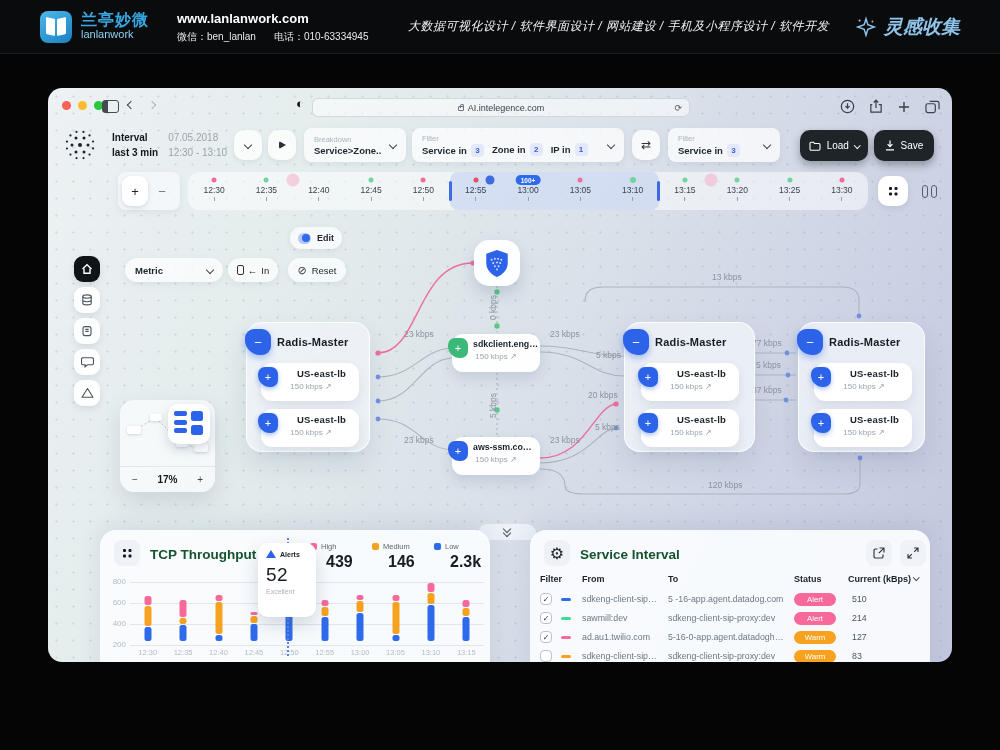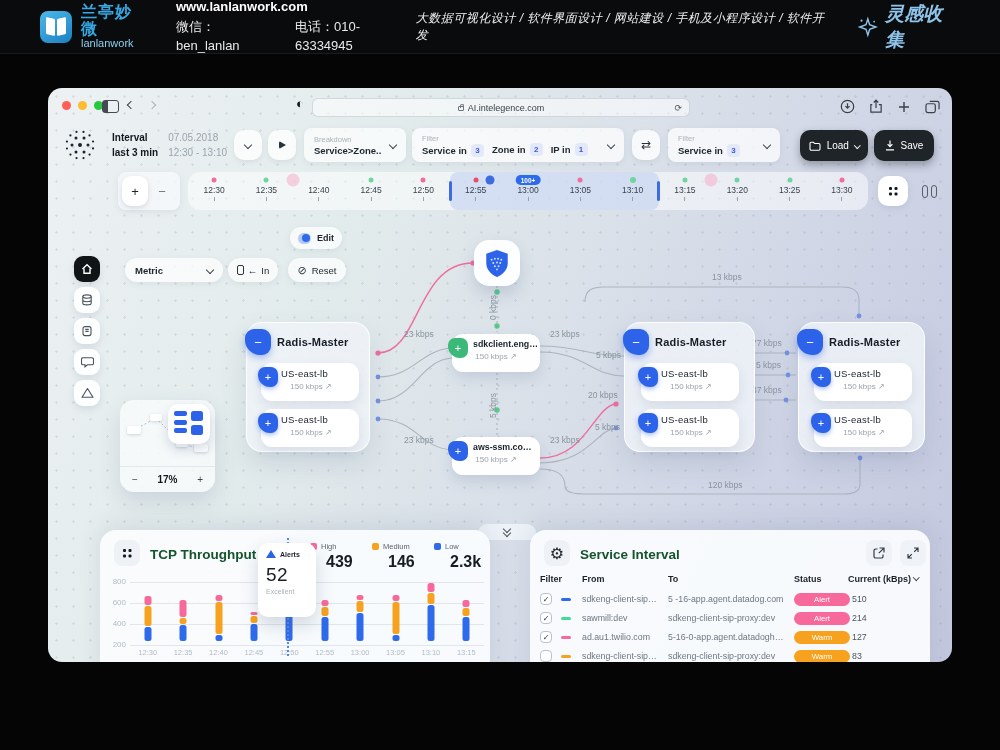--- a/index.html
+++ b/index.html
@@ -9,21 +9,21 @@
   
   .banner{position:absolute;left:0;top:0;width:1000px;height:54px;background:#0a0b0d;border-bottom:1px solid #1b1c1e;display:flex;align-items:center;padding:0 40px}
   .b-logo{width:32px;height:32px;border-radius:8px;background:linear-gradient(145deg,#4cb9ea,#1b7fc2);position:relative;flex:0 0 auto}
   .b-logo i{position:absolute;top:7px;left:6px;width:9px;height:17px;background:#fff;border-radius:1px;transform:skewY(12deg)}
   .b-logo i+i{left:17px;transform:skewY(-12deg)}
   .brand{margin-left:9px;line-height:1.05}
   .brand .cn{color:#37a8e1;font-size:16px;font-weight:bold;letter-spacing:1px}
   .brand .en{color:#8fd0f0;font-size:11px}
   .contact{margin-left:28px;line-height:1.5}
   .contact .site{color:#fff;font-size:13px;font-weight:bold}
-  .contact .row2{color:#e9e9e9;font-size:13px;display:flex;gap:18px}
+  .contact .row2{color:#e9e9e9;font-size:10px;display:flex;gap:18px}
   .services{margin-left:auto;color:#efefef;font-size:12px;font-style:italic;letter-spacing:.5px}
   .collect{display:flex;align-items:center;gap:7px;margin-left:26px;color:#8fc4ea;font-size:19px;font-weight:bold;font-style:italic}
 
   
   .window{position:absolute;left:48px;top:88px;width:904px;height:574px;border-radius:14px;overflow:hidden;
     background:linear-gradient(115deg,#edf1f3 0%,#e3ecec 30%,#d9e0e9 55%,#cacfe3 85%,#c2c7de 100%)}
   .window::before{content:"";position:absolute;inset:0;background-image:radial-gradient(circle,rgba(120,135,155,.18) 1px,transparent 1.3px);background-size:17px 17px;pointer-events:none}
 
   
   .lights{position:absolute;left:14px;top:13px;display:flex;gap:7px}
@@ -92,21 +92,21 @@
 
   
   .edges{position:absolute;inset:0;pointer-events:none}
   .elabel{position:absolute;font-size:8.5px;color:#8a949d;white-space:nowrap;z-index:2}
   .elabel.rot{transform:rotate(-90deg);transform-origin:left top}
   .group{position:absolute;background:rgba(239,243,248,.82);border:1px solid rgba(255,255,255,.85);border-radius:16px;box-shadow:0 12px 26px rgba(70,90,125,.14);z-index:3}
   .g-ic{position:absolute;left:-2px;top:6px;width:26px;height:26px;border-radius:9px 9px 9px 15px;background:#2d63e8;color:#fff;display:flex;align-items:center;justify-content:center;font-size:13px;box-shadow:0 3px 7px rgba(45,99,232,.4)}
   .g-title{position:absolute;left:30px;top:13px;font-size:11px;font-weight:bold;color:#151c24;letter-spacing:.2px}
   .leaf{position:absolute;width:98px;height:38px;background:#fff;border-radius:11px;box-shadow:0 5px 11px rgba(70,90,130,.12);padding:5px 6px 4px 8px}
   .leaf .ic{position:absolute;left:-3px;top:4px;width:20px;height:20px;border-radius:7px 7px 7px 12px;background:#2d63e8;color:#fff;font-size:11px;display:flex;align-items:center;justify-content:center;box-shadow:0 2px 5px rgba(45,99,232,.4)}
-  .leaf .t{margin-left:12px;font-size:9.5px;font-weight:normal;color:#1a222b;letter-spacing:.2px}
+  .leaf .t{margin-left:28px;font-size:9.5px;font-weight:bold;color:#1a222b;letter-spacing:.2px}
   .leaf .r{text-align:center;font-size:8px;color:#9aa4ad;margin-top:3px}
   .cnode{position:absolute;width:88px;height:38px;background:rgba(255,255,255,.97);border-radius:11px;box-shadow:0 6px 14px rgba(70,90,130,.16);padding:5px 6px 4px 6px;z-index:3}
   .cnode .ic{position:absolute;left:-4px;top:4px;width:20px;height:20px;border-radius:7px 7px 7px 12px;color:#fff;font-size:11px;display:flex;align-items:center;justify-content:center}
   .cnode .t{margin-left:15px;font-size:8.8px;font-weight:bold;color:#1a222b;white-space:nowrap}
   .cnode .r{text-align:center;font-size:8px;color:#9aa4ad;margin-top:3px}
   .shieldbox{position:absolute;left:426px;top:152px;width:46px;height:46px;border-radius:15px;background:#fdfeff;box-shadow:0 8px 16px rgba(70,90,130,.2);display:flex;align-items:center;justify-content:center;z-index:3}
 
   
   .minimap{position:absolute;left:72px;top:312px;width:95px;height:92px;border-radius:14px;background:rgba(248,250,252,.85);box-shadow:0 10px 22px rgba(70,90,125,.16);z-index:3}
   .minimap .maprect{position:absolute;background:#fff;border-radius:2px;box-shadow:0 1px 3px rgba(80,95,125,.25)}
@@ -148,21 +148,21 @@
   
   .sv-btn{position:absolute;top:10px;width:26px;height:26px;border-radius:8px;background:#eff2f7;display:flex;align-items:center;justify-content:center}
   .sv-head{position:absolute;top:44px;left:0;right:0;font-size:9px;font-weight:bold;color:#1b222a}
   .sv-head span{position:absolute;white-space:nowrap}
   .svc-rows{position:absolute;left:0;right:0;top:60px}
   .svc-row{position:relative;height:19px;font-size:8.8px;color:#6d7781}
   .svc-row .cb{position:absolute;left:10px;top:3px;width:12px;height:12px;border-radius:4px;background:#fff;border:1px solid #b9c2cb;font-size:8px;color:#2a323a;display:flex;align-items:center;justify-content:center}
   .svc-row .dash{position:absolute;left:31px;top:8px;width:10px;height:3px;border-radius:2px}
   .svc-row .c-from{position:absolute;left:52px;top:4px;width:82px;white-space:nowrap;overflow:hidden;text-overflow:ellipsis}
   .svc-row .c-to{position:absolute;left:138px;top:4px;width:120px;white-space:nowrap;overflow:hidden;text-overflow:ellipsis}
-  .svc-row .pill-s{position:absolute;left:264px;top:3px;width:56px;height:13px;border-radius:7px;color:#fff;font-size:7.8px;display:flex;align-items:center;justify-content:center}
+  .svc-row .pill-s{position:absolute;left:264px;top:3px;width:42px;height:13px;border-radius:7px;color:#fff;font-size:7.8px;display:flex;align-items:center;justify-content:center}
   .svc-row .c-cur{position:absolute;left:322px;top:4px;color:#4a5560}
 </style>
 </head>
 <body>
 
 <div class="stage">
 
   <div class="banner">
     <div class="b-logo">
         <i></i>

